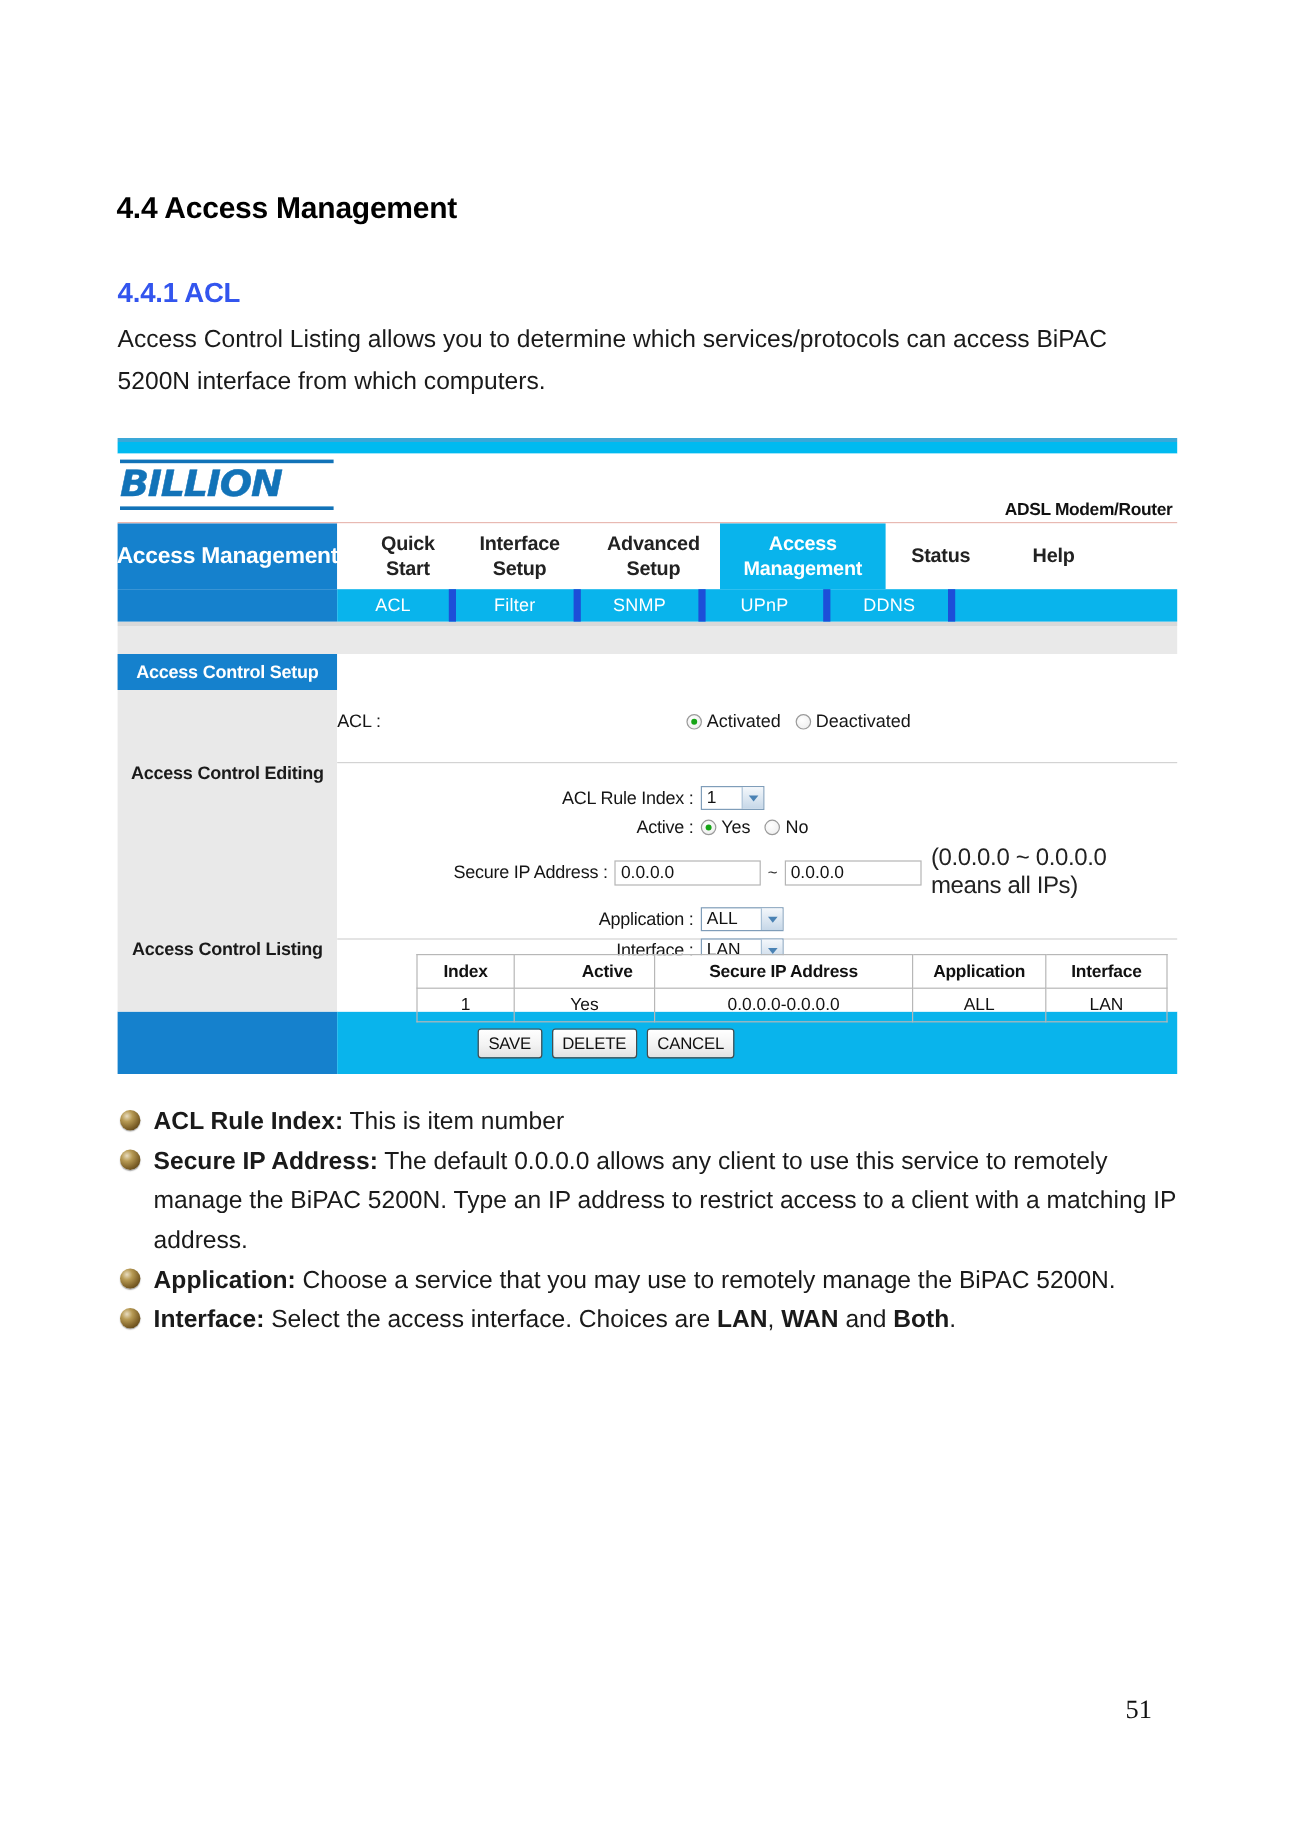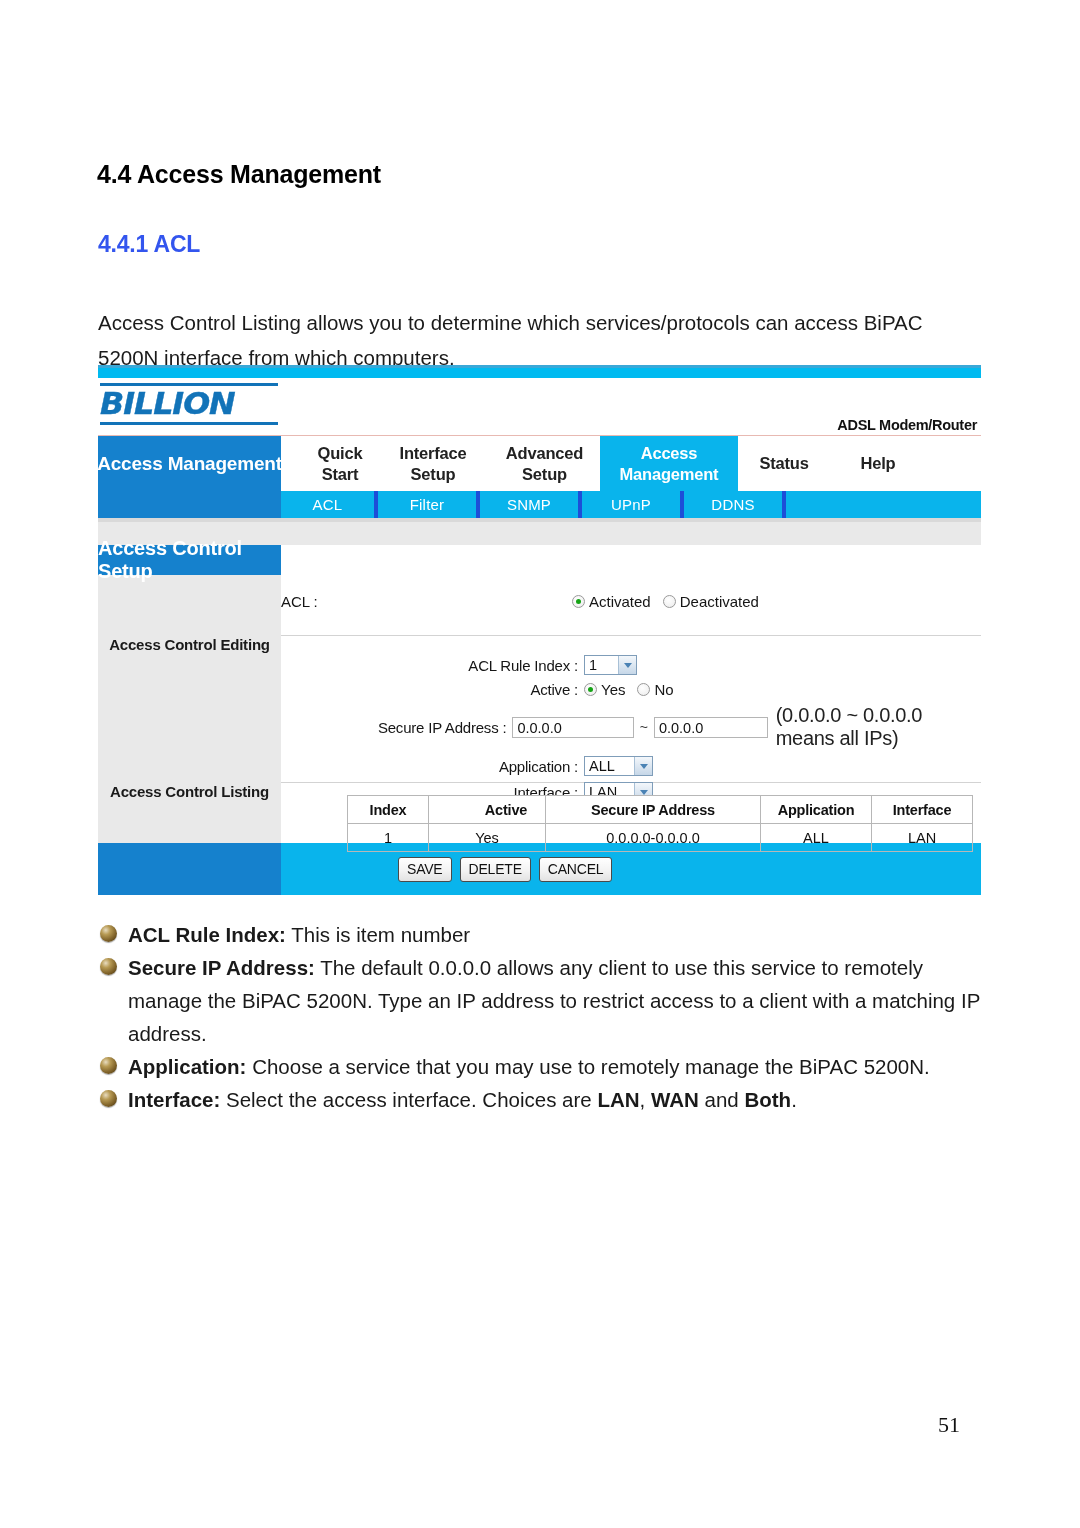--- a/index.html
+++ b/index.html
@@ -44,21 +44,20 @@
   }
 
   .intro {
     position: absolute;
     left: 98px;
     top: 265px;
     width: 890px;
     font-size: 20.5px;
     line-height: 35px;
     color: #1a1a1a;
-    margin-top: 40px;
   }
 
   
   .shot {
     position: absolute;
     left: 98px;
     top: 365px;
     width: 883px;
     background: #ffffff;
   }
@@ -178,21 +177,21 @@
     display: flex;
     background: #09b4ec;
   }
   .subnav-item {
     width: 98px;
     color: #ffffff;
     font-size: 15px;
     display: flex;
     align-items: center;
     justify-content: center;
-    border-right: 4px solid #1d4ed8;
+    border-right: 6px solid #1d4ed8;
     letter-spacing: 0.2px;
   }
   .subnav-item.first { width: 93px; }
   .subnav-rest { flex: 1; }
 
   .gray-gap {
     height: 27px;
     background: linear-gradient(to bottom, #d9d9d9 0px, #d9d9d9 4px, #e9e9e9 4px, #e9e9e9 27px);
   }
 
@@ -203,21 +202,21 @@
     background: #ffffff;
   }
   .side {
     width: 183px;
     background: #e9e9e9;
     position: relative;
   }
   .side-head {
     background: #1581cd;
     color: #ffffff;
-    font-size: 20px;
+    font-size: 15px;
     font-weight: bold;
     height: 30px;
     display: flex;
     align-items: center;
     justify-content: center;
     letter-spacing: -0.2px;
   }
   .side-label {
     position: absolute;
     width: 183px;

